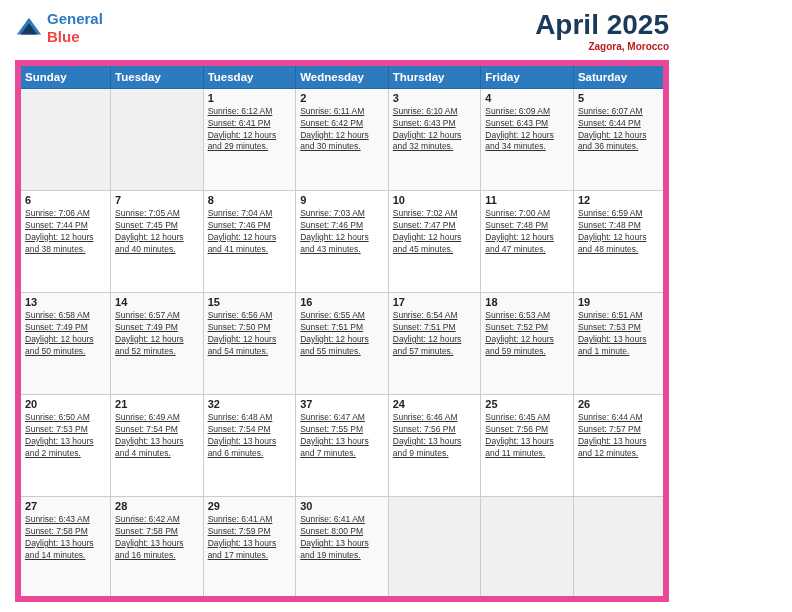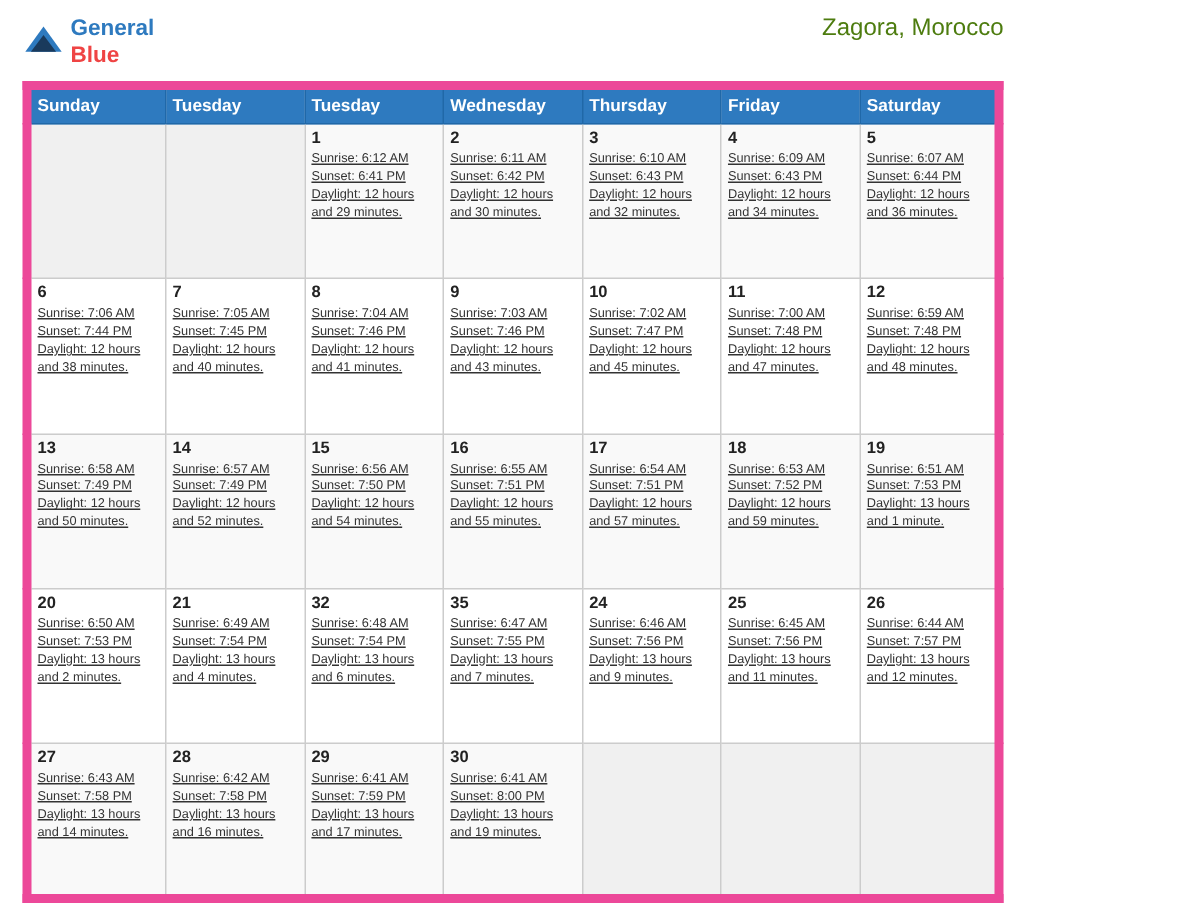--- a/index.html
+++ b/index.html
@@ -44,22 +44,23 @@
     .title-block {
       text-align: right;
     }
     .month-title {
       font-size: 28px;
       font-weight: bold;
       color: #1a3a5c;
       line-height: 1.1;
     }
     .location {
-      font-size: 16px;
-      color: #4d7c0f;
+      font-size: 10px;
+      color: #b91c1c;
+      font-weight: bold;
     }
     .calendar {
       flex: 1;
       border: 6px solid #ec4899;
       border-collapse: collapse;
       width: 100%;
       table-layout: fixed;
     }
     .calendar thead tr th {
       background: #2e7abf;
@@ -111,20 +112,21 @@
       <svg class="logo-icon" viewBox="0 0 30 30" xmlns="http://www.w3.org/2000/svg">
         <polygon points="15,4 28,22 2,22" fill="#2e7abf"></polygon>
         <polygon points="15,10 24,22 6,22" fill="#1a3a5c"></polygon>
       </svg>
       <div class="logo-text">
         <div><span>General</span></div>
         <div style="color:#ef4444">Blue</div>
       </div>
     </div>
     <div class="title-block">
+      <div class="month-title">April 2025</div>
       <div class="location">Zagora, Morocco</div>
     </div>
   </div>
 
   <table class="calendar">
     <thead>
       <tr>
         <th>Sunday</th>
         <th>Tuesday</th>
         <th>Tuesday</th>
@@ -226,21 +228,21 @@
           </td>
           <td>
             <span class="day-num">21</span>
             <div class="day-info">Sunrise: 6:49 AM<br>Sunset: 7:54 PM<br>Daylight: 13 hours<br>and 4 minutes.</div>
           </td>
           <td>
             <span class="day-num">32</span>
             <div class="day-info">Sunrise: 6:48 AM<br>Sunset: 7:54 PM<br>Daylight: 13 hours<br>and 6 minutes.</div>
           </td>
           <td>
-            <span class="day-num">35</span>
+            <span class="day-num">37</span>
             <div class="day-info">Sunrise: 6:47 AM<br>Sunset: 7:55 PM<br>Daylight: 13 hours<br>and 7 minutes.</div>
           </td>
           <td>
             <span class="day-num">24</span>
             <div class="day-info">Sunrise: 6:46 AM<br>Sunset: 7:56 PM<br>Daylight: 13 hours<br>and 9 minutes.</div>
           </td>
           <td>
             <span class="day-num">25</span>
             <div class="day-info">Sunrise: 6:45 AM<br>Sunset: 7:56 PM<br>Daylight: 13 hours<br>and 11 minutes.</div>
           </td>

